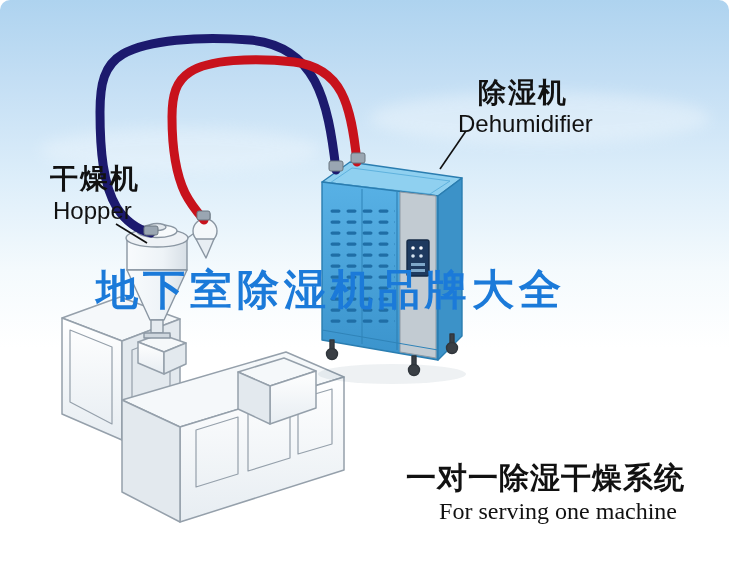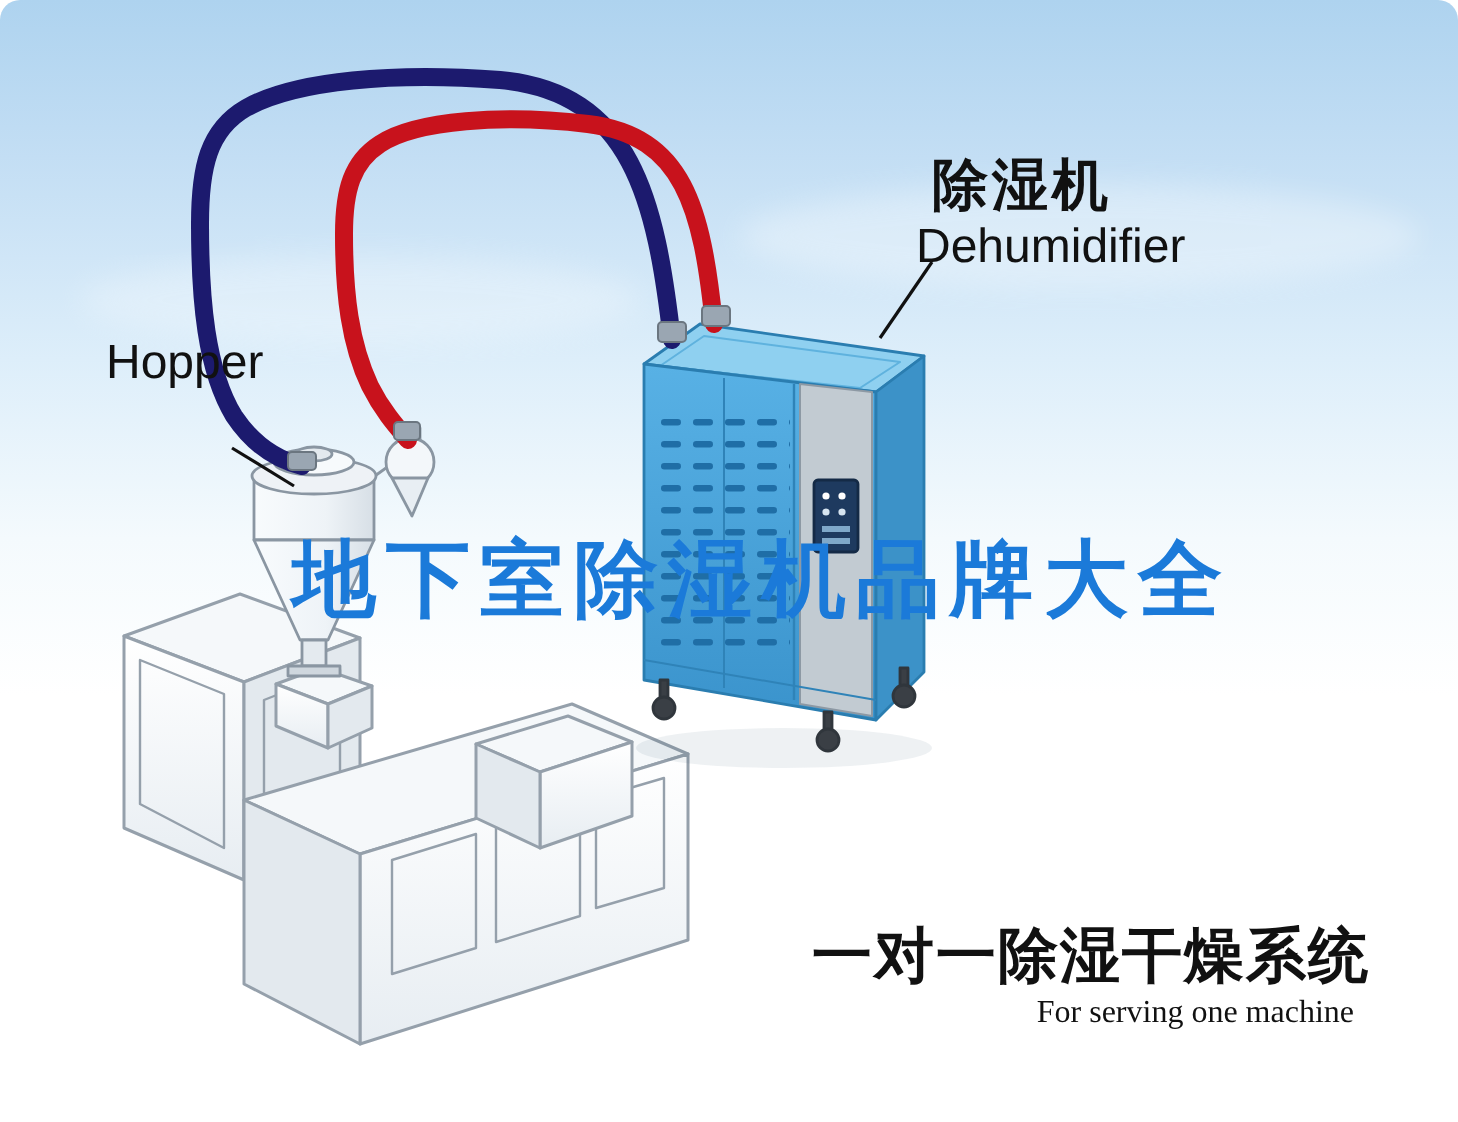--- a/index.html
+++ b/index.html
@@ -15,39 +15,38 @@
   .stage svg.scene { position: absolute; left: 0; top: 0; }
 
   .label { position: absolute; color: #111; line-height: 1.05; }
   .label .cn { font-size: 28px; font-weight: 600; letter-spacing: 2px; font-family: "DejaVu Sans", sans-serif; }
   .label .en { font-size: 24px; font-family: Liberation Sans, sans-serif; }
 
   .hopper-label { left: 50px; top: 164px; }
   .hopper-label .en { margin-top: 5px; margin-left: 3px; }
 
   .dehum-label { left: 458px; top: 78px; }
-  .dehum-label .cn { margin-left: 8px; }
+  .dehum-label .cn { margin-left: 20px; }
   .dehum-label .en { margin-top: 4px; }
 
   .watermark-title {
     position: absolute;
     left: 96px; top: 262px;
     width: 520px;
     font-size: 42px;
     font-weight: 700;
     letter-spacing: 5px;
     color: #1b7ad9;
     font-family: "DejaVu Sans", sans-serif;
     white-space: nowrap;
-    text-align: right;
   }
 
   .caption { position: absolute; right: 44px; text-align: center; color: #111; }
   .caption-cn { top: 458px; font-size: 30px; font-weight: 700; letter-spacing: 1px; font-family: Liberation Serif, serif; }
-  .caption-en { top: 498px; right: 52px; font-size: 16px; font-family: "Liberation Serif", "DejaVu Serif", serif; }
+  .caption-en { top: 498px; right: 52px; font-size: 24px; font-family: "Liberation Serif", "DejaVu Serif", serif; }
 </style>
 </head>
 <body>
 
 <div class="stage">
 
   <svg class="scene" width="729" height="561" viewBox="0 0 729 561">
     <defs>
       <linearGradient id="frontBlue" x1="0" y1="0" x2="0" y2="1">
         <stop offset="0" stop-color="#58b1e5"></stop>
@@ -158,20 +157,21 @@
       <rect x="351" y="153" width="14" height="10" rx="2"></rect>
       <rect x="144" y="226" width="14" height="9" rx="2"></rect>
       <rect x="197" y="211" width="13" height="9" rx="2"></rect>
     </g>
 
     <line x1="116" y1="224" x2="147" y2="243" stroke="#111" stroke-width="1.6"></line>
     <line x1="466" y1="131" x2="440" y2="169" stroke="#111" stroke-width="1.6"></line>
   </svg>
 
   <div class="label hopper-label">
+    <div class="cn">干燥机</div>
     <div class="en">Hopper</div>
   </div>
 
   <div class="label dehum-label">
     <div class="cn">除湿机</div>
     <div class="en">Dehumidifier</div>
   </div>
 
   <div class="watermark-title">地下室除湿机品牌大全</div>
 

